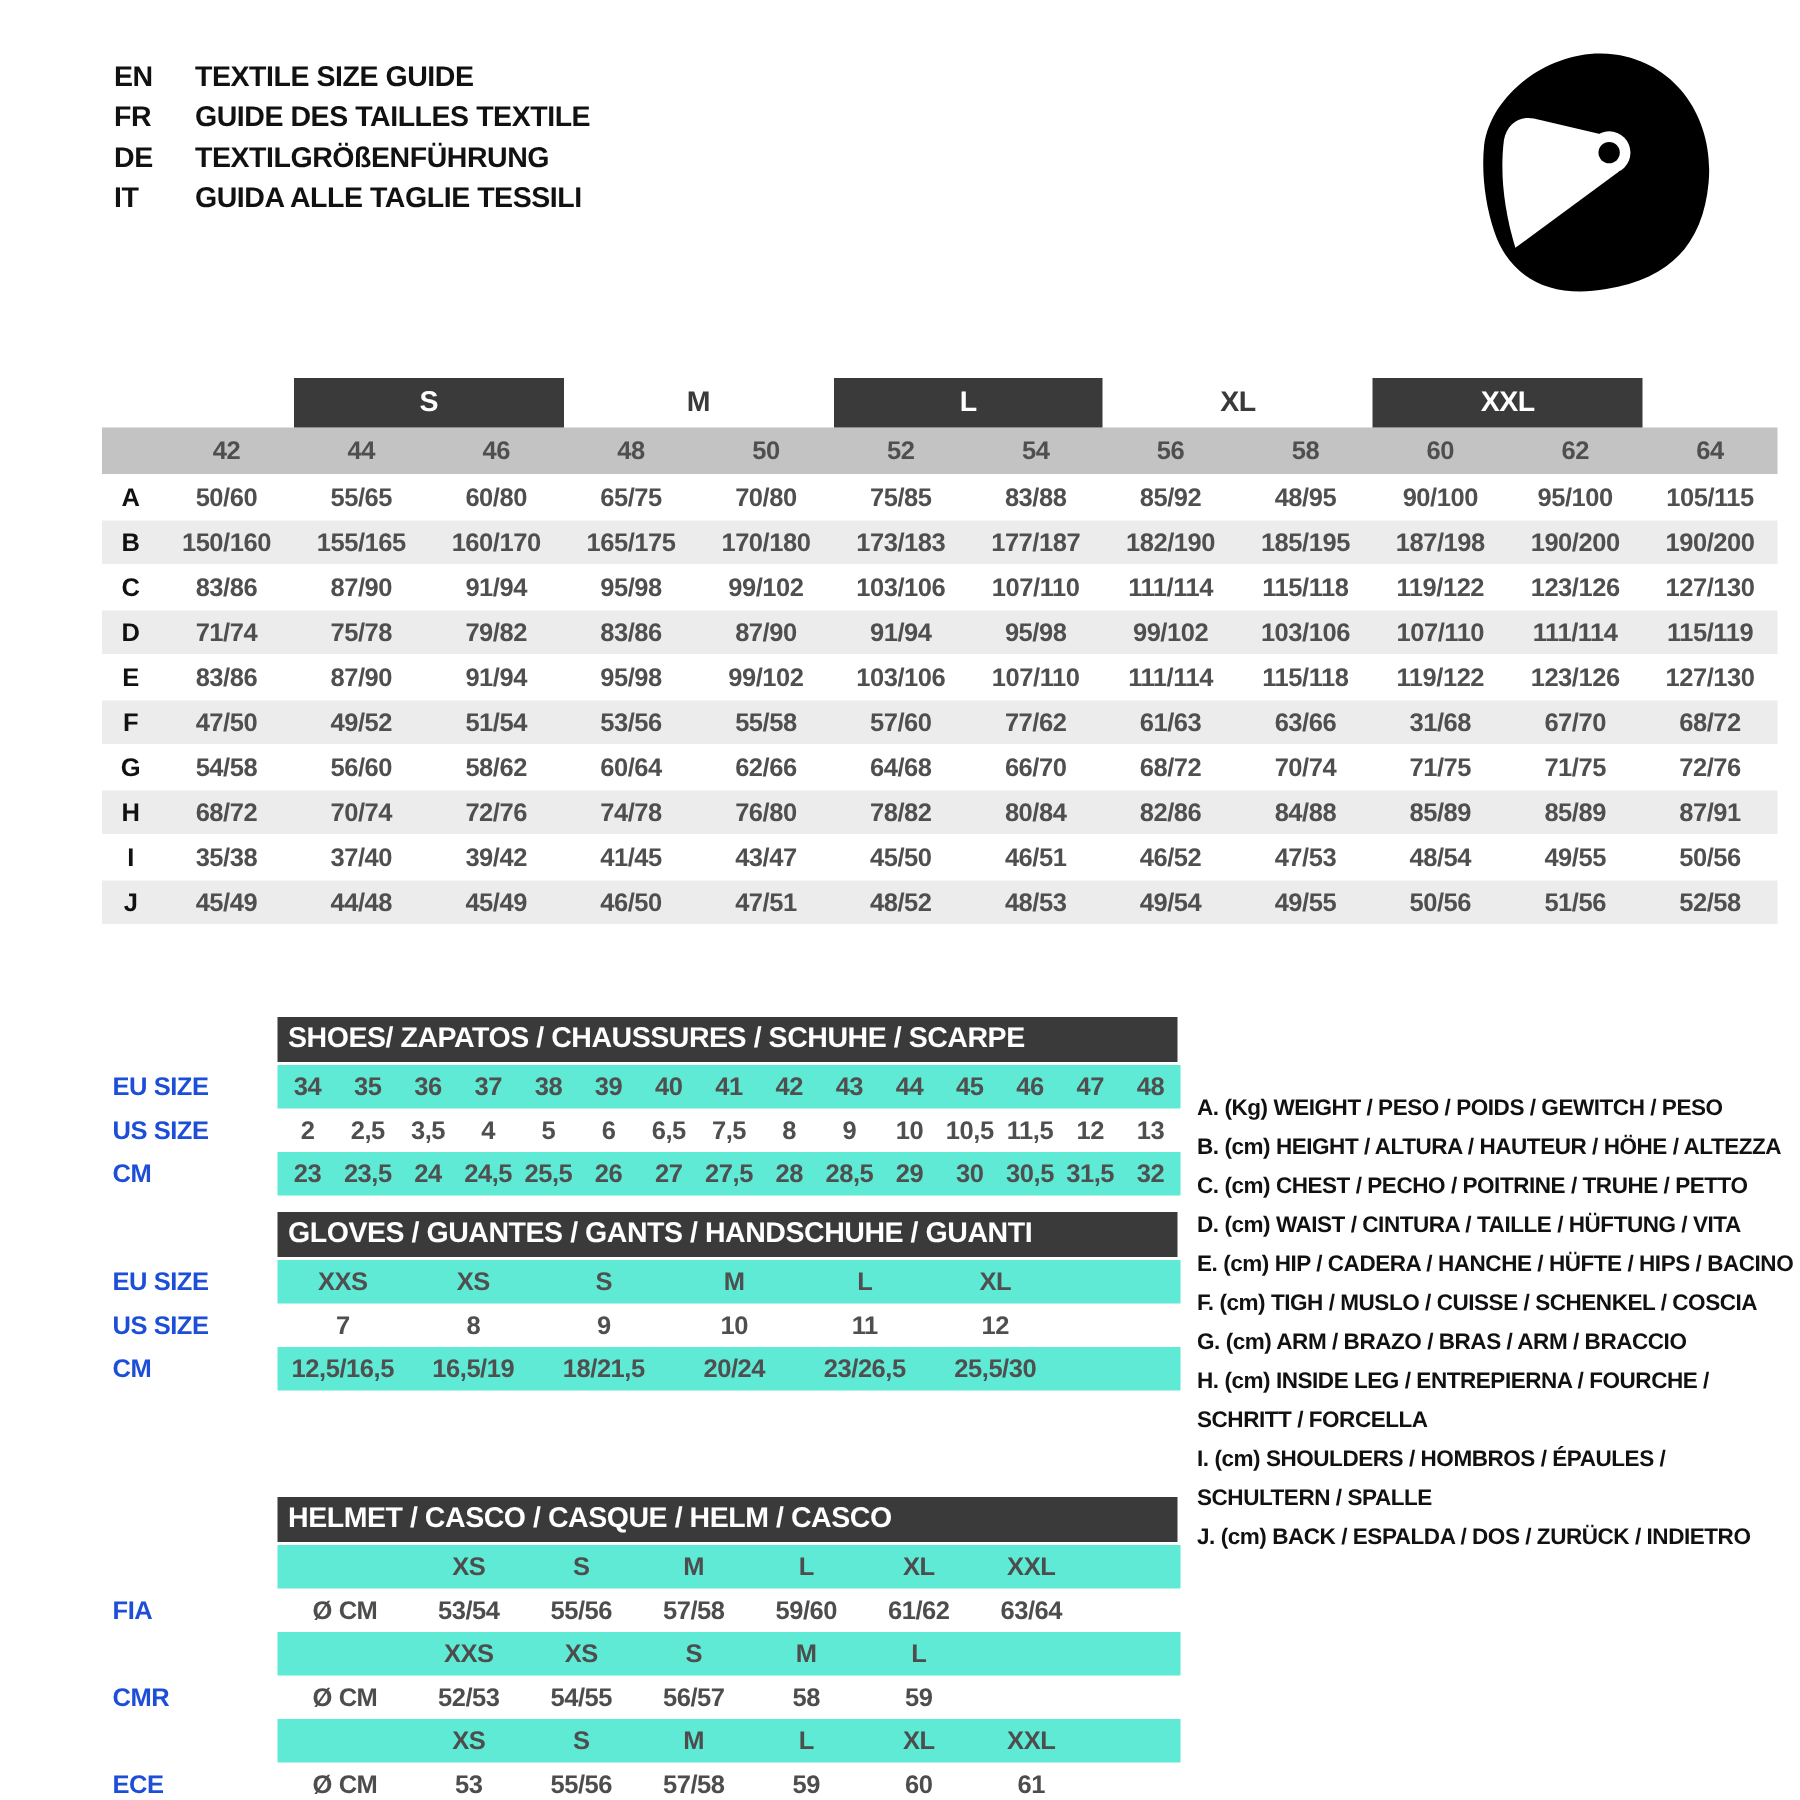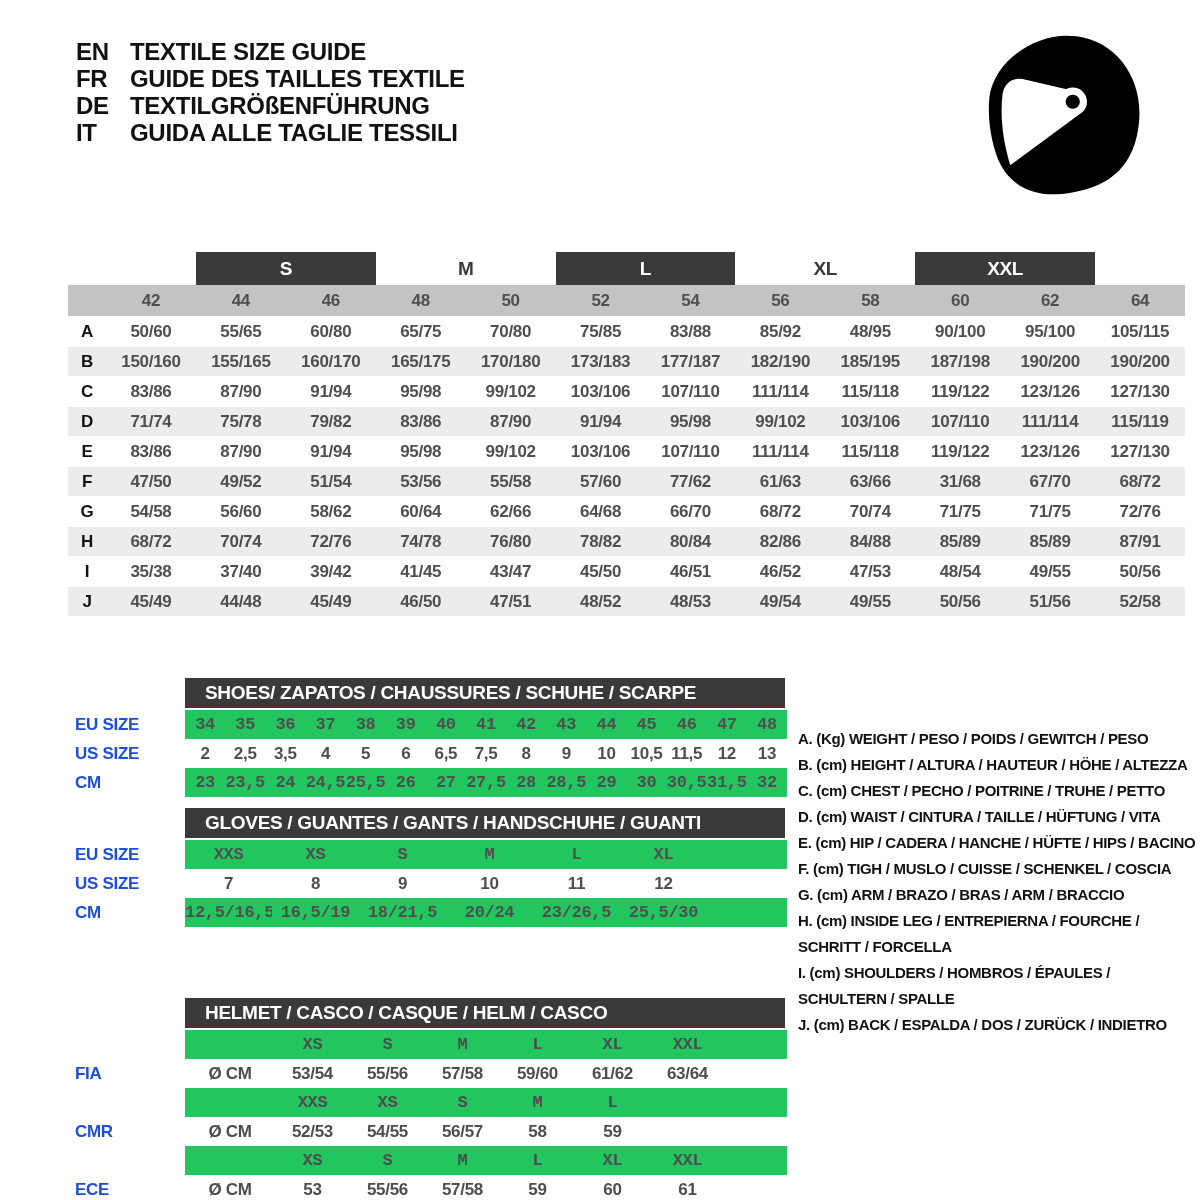--- a/index.html
+++ b/index.html
@@ -6,21 +6,21 @@
   html,body { background:#fff; }
   body {
     width:1200px; height:1200px; position:relative;
     font-family:"Liberation Sans", sans-serif;
     font-weight:bold; color:#111;
     letter-spacing:-0.3px;
   }
 
   
   .languages { position:absolute; left:76px; top:38px; }
-  .lang-row { display:flex; gap:14px; font-size:24px; line-height:27px; }
+  .lang-row { display:flex; gap:14px; font-size:19px; line-height:27px; }
   .lang-code { width:40px; flex:0 0 40px; }
 
   
   .helmet-icon { position:absolute; left:962px; top:25px; width:195px; height:180px; }
 
   
   .main-table { position:absolute; left:68px; top:252px; width:1117px; }
   .grid-row {
     display:grid; grid-template-columns:38px repeat(12,1fr);
     height:31px; align-items:center; text-align:center;
@@ -31,27 +31,27 @@
   .sg.plain { color:#3a3a3a; }
   .cols-row { background:#c3c3c3; color:#4d4d4d; font-size:18px; }
   .grid-row.stripe { background:#ececec; }
   .mcell { font-size:17px; color:#4f4f4f; overflow:hidden; white-space:nowrap; }
   .mcell.mlabel { color:#111; font-size:17px; }
 
   
   .section { position:absolute; left:75px; width:712px; }
   .sec-title {
     margin-left:110px; width:600px; height:30px; background:#3a3a3a; color:#fff;
-    font-size:19px; line-height:30px; padding-left:20px; white-space:nowrap; overflow:hidden;
+    font-size:19px; line-height:30px; padding-left:7px; white-space:nowrap; overflow:hidden;
   }
   .sec-rows { margin-top:2px; }
   .srow { display:grid; grid-template-columns:110px 602px; height:29px; align-items:center; }
   .slabel { font-size:17px; color:#1d4ed8; }
   .stripe { height:29px; display:grid; align-items:center; text-align:center; }
-  .stripe.gray { background:#22c55e;font-family:Liberation Mono, monospace; }
+  .stripe.gray { background:#5eead4; }
   .scell { font-size:17px; color:#4f4f4f; white-space:nowrap; overflow:hidden; }
   .stripe.shoes  { grid-template-columns:repeat(15,1fr); }
   .stripe.gloves { grid-template-columns:repeat(6,87px) 1fr; }
   .stripe.helmet { grid-template-columns:90px repeat(6,75px) 1fr; }
   .stripe.helmet .scell { color:#4d4d4d; }
   .scell.size-head { color:#4d4d4d; }
 
   
   .legend { position:absolute; left:798px; top:680px; width:402px;margin-top:46px; }
   .legend-item { font-size:15px; line-height:26px; color:#111; }

